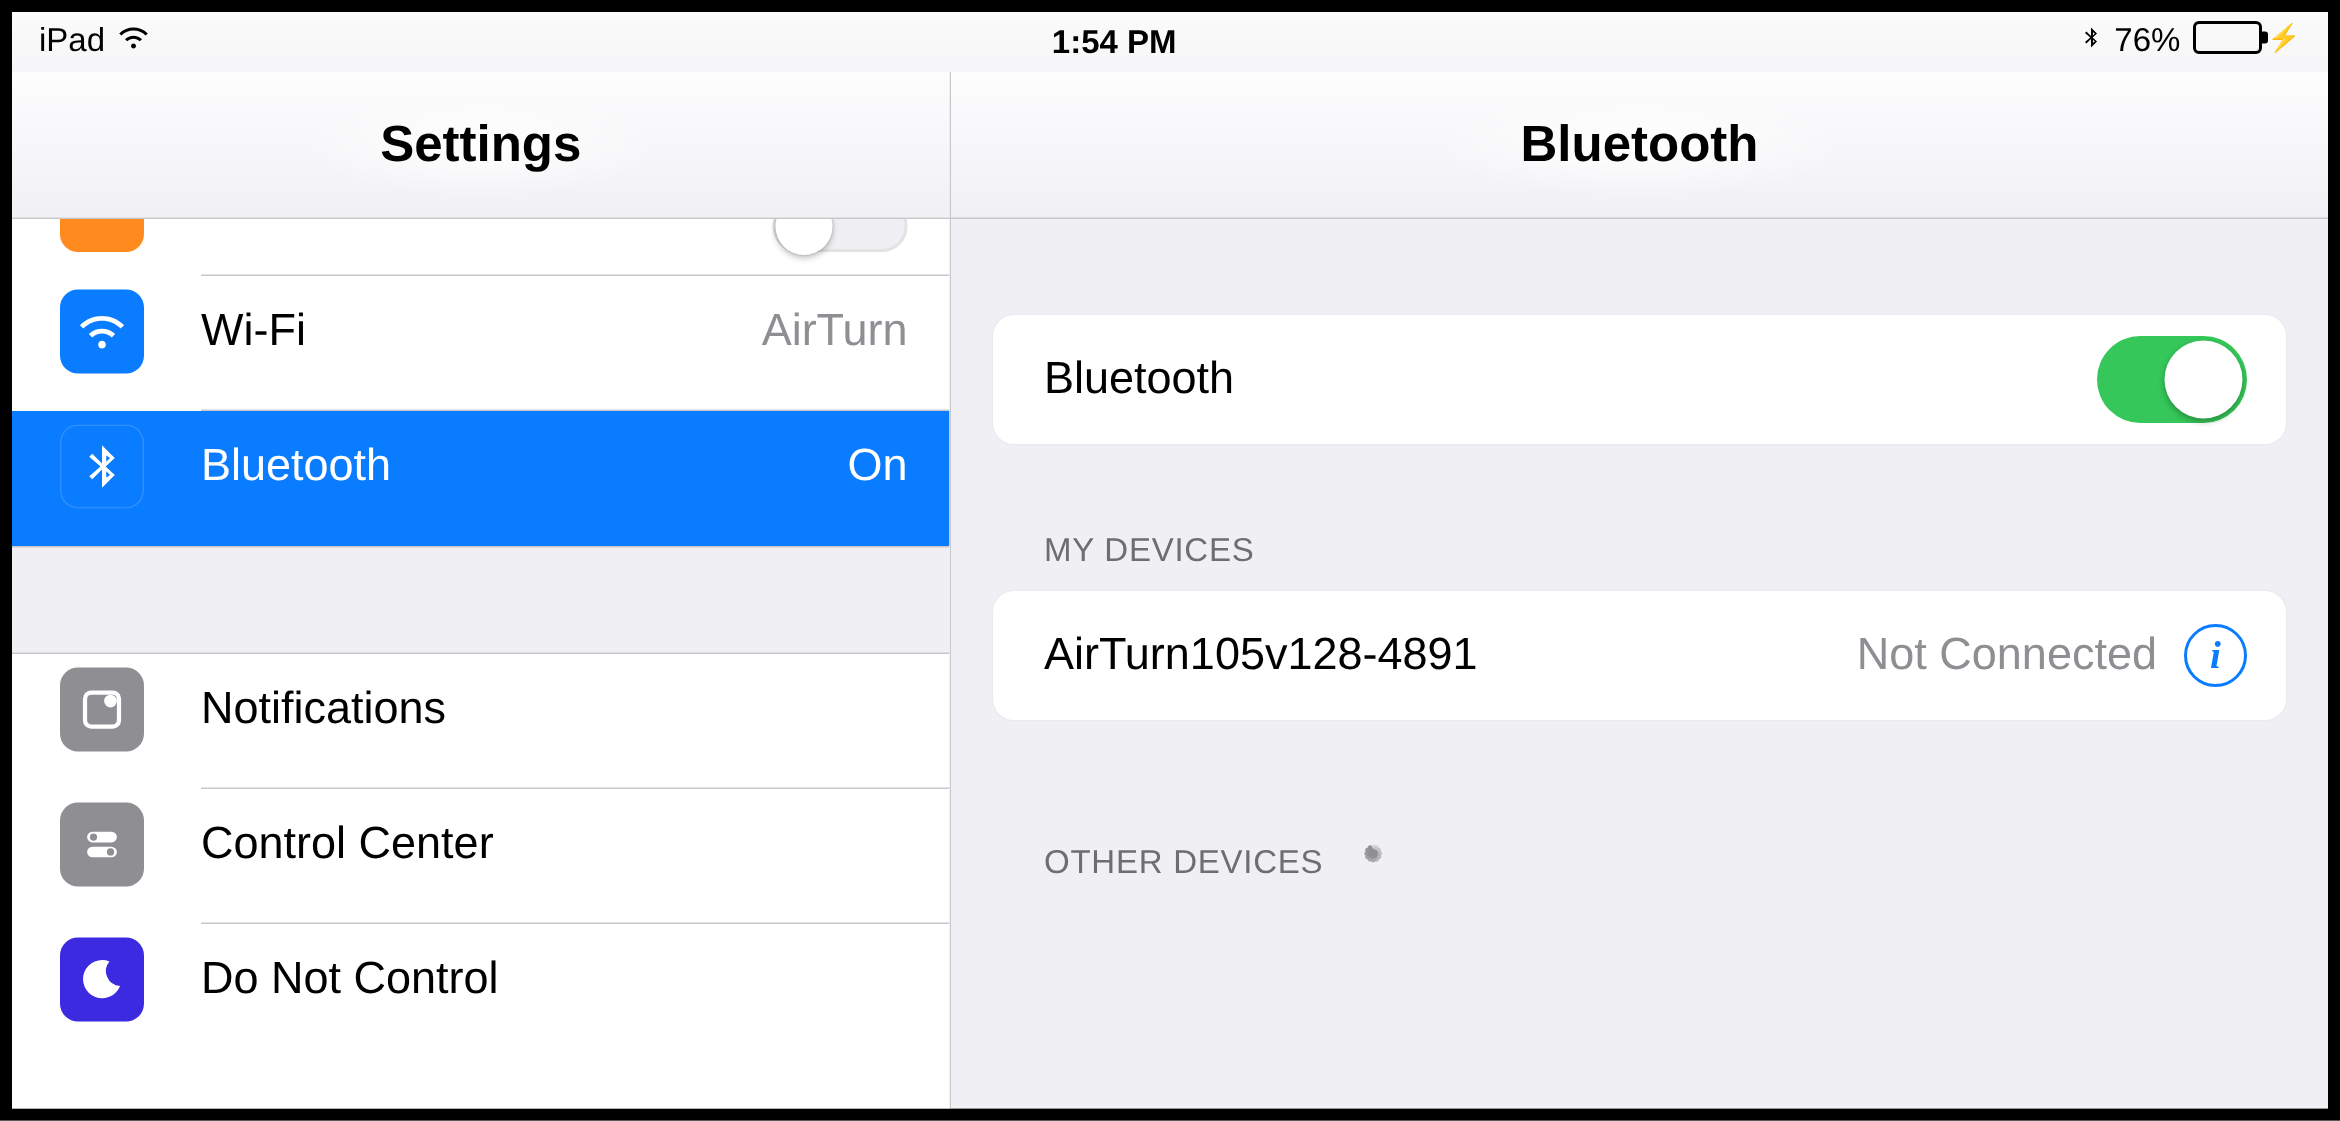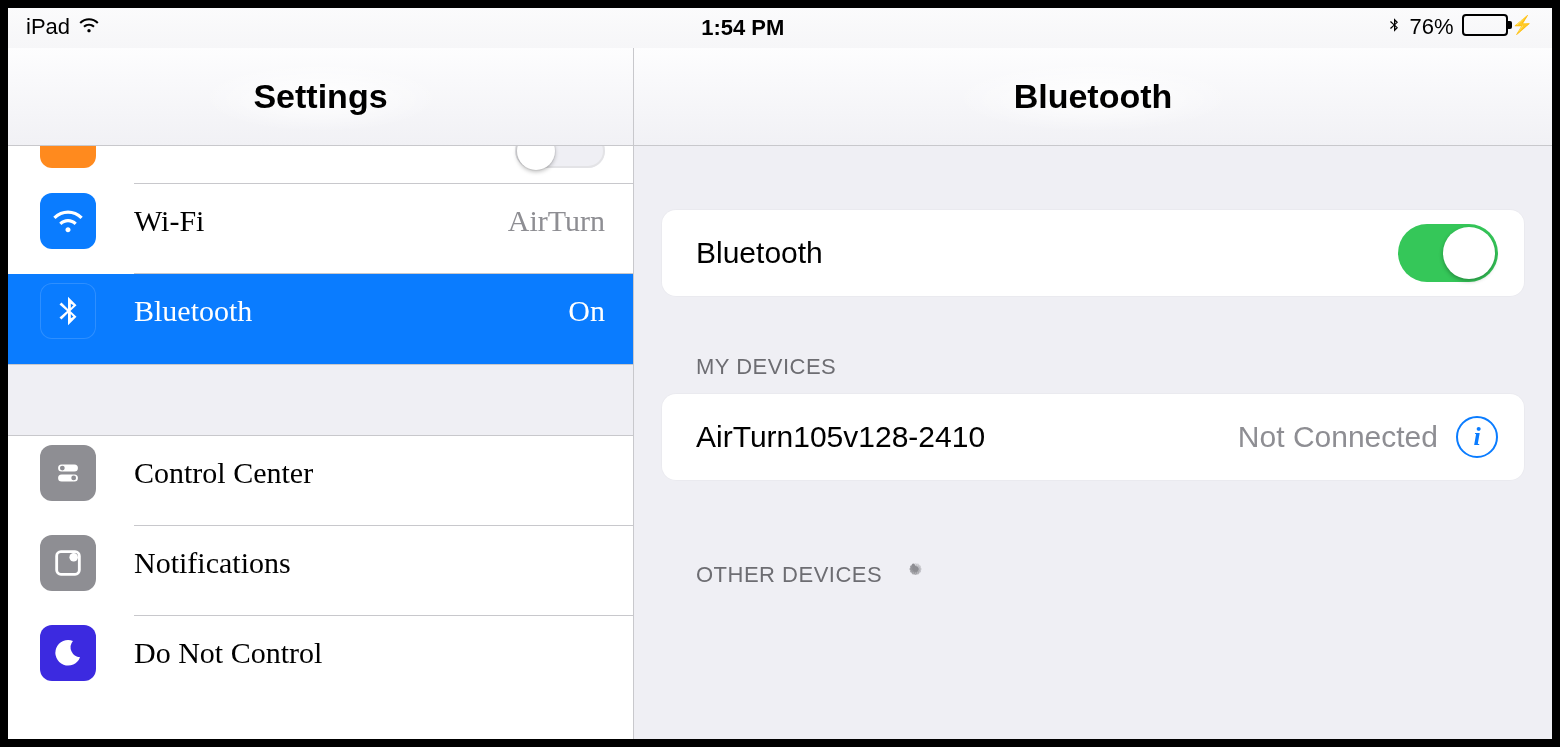--- a/index.html
+++ b/index.html
@@ -74,21 +74,20 @@
     z-index:0;
   }
   .sidebar-header span { position:relative; z-index:1; }
   .sidebar-list { flex:1; overflow:hidden; background:#fff; }
 
   .row {
     display:flex; align-items:center;
     height: 90px;
     padding: 0 28px 16px 32px;
     position:relative;
-    font-family:Liberation Serif, serif;
   }
   .row .sep {
     position:absolute; left:126px; right:0; bottom:0; height:1px; background:#c8c8cc;
   }
   .row .icon-box {
     width:56px; height:56px; border-radius:12px;
     display:flex; align-items:center; justify-content:center;
     flex-shrink:0; margin-right:38px;
   }
   .row .label { font-size:30px; color:#000; flex:1; }
@@ -254,38 +253,38 @@
           </div>
           <div class="label">Bluetooth</div>
           <div class="detail">On</div>
         </div>
 
         <div class="spacer-row"></div>
 
         <div class="row">
           <div class="icon-box bg-gray">
             <svg viewBox="0 0 24 24">
+                  <rect x="4" y="4" width="16" height="16" rx="3" fill="none" stroke="#fff" stroke-width="2"></rect>
+                  <circle cx="16" cy="8" r="3" fill="#fff"></circle>
+                </svg>
+          </div>
+          <div class="label">Notifications</div>
+          <div class="sep"></div>
+        </div>
+
+        <div class="row">
+          <div class="icon-box bg-gray">
+            <svg viewBox="0 0 24 24">
                   <rect x="5" y="6" width="14" height="5" rx="2.5" fill="#fff"></rect>
                   <circle cx="8" cy="8.5" r="1.7" fill="#8e8e93"></circle>
                   <rect x="5" y="13" width="14" height="5" rx="2.5" fill="#fff"></rect>
                   <circle cx="16" cy="15.5" r="1.7" fill="#8e8e93"></circle>
                 </svg>
           </div>
           <div class="label">Control Center</div>
-          <div class="sep"></div>
-        </div>
-
-        <div class="row">
-          <div class="icon-box bg-gray">
-            <svg viewBox="0 0 24 24">
-                  <rect x="4" y="4" width="16" height="16" rx="3" fill="none" stroke="#fff" stroke-width="2"></rect>
-                  <circle cx="16" cy="8" r="3" fill="#fff"></circle>
-                </svg>
-          </div>
-          <div class="label">Notifications</div>
           <div class="sep"></div>
         </div>
 
         <div class="row">
           <div class="icon-box bg-indigo">
             <svg viewBox="0 0 24 24">
                   <path d="M15.5 3.5A9 9 0 1 0 20.5 15 7 7 0 0 1 15.5 3.5z"></path>
                 </svg>
           </div>
           <div class="label">Do Not Control</div>
@@ -308,21 +307,21 @@
                     <div class="knob"></div>
                   </div>
             </div>
           </div>
         </div>
 
         <div class="group" style="margin-top:58px">
           <div class="group-header">MY DEVICES</div>
           <div class="group-card">
             <div class="group-row">
-              <div class="glabel">AirTurn105v128-2410</div>
+              <div class="glabel">AirTurn105v128-4891</div>
               <div class="gstatus">Not Connected</div>
               <div class="info-btn">i</div>
             </div>
           </div>
         </div>
 
         <div class="group" style="margin-top:80px">
           <div class="group-header with-spinner">
             <span>OTHER DEVICES</span>
             <span class="spinner" id="spinner">

